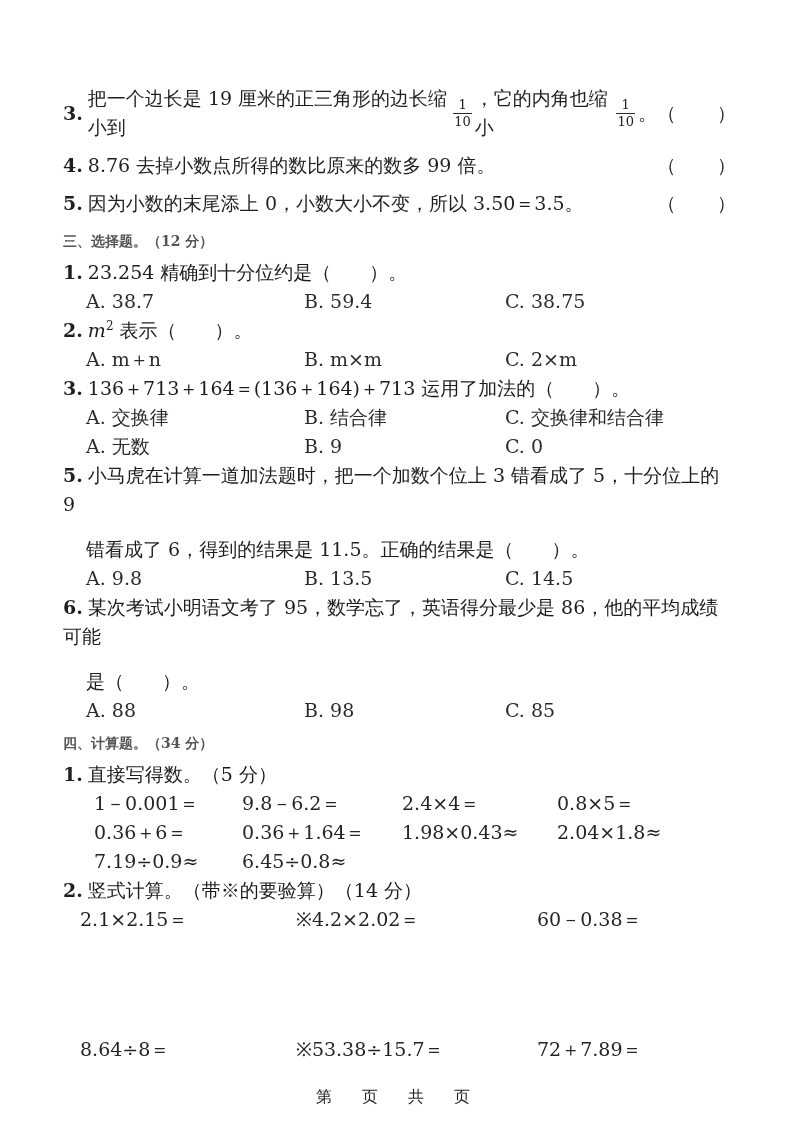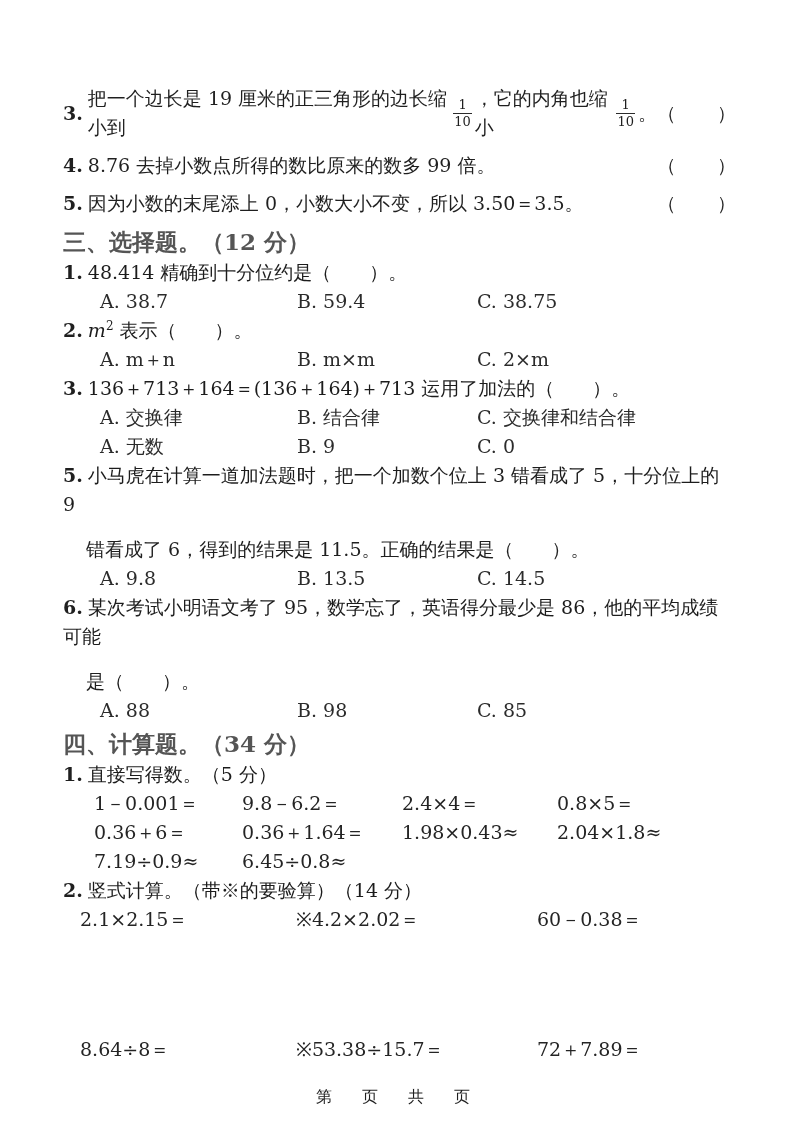--- a/index.html
+++ b/index.html
@@ -13,27 +13,27 @@
   .jrow{display:flex;align-items:center;line-height:29px;margin-bottom:9px;}
   .jrow.tall{min-height:46px;}
   .qnum{font-weight:bold;margin-right:5px;white-space:nowrap;}
   .jtext{display:inline-flex;align-items:center;flex-wrap:nowrap;}
   .blank{margin-left:auto;white-space:nowrap;color:#2a2a2a;letter-spacing:1px;}
   .frac{display:inline-block;text-align:center;font-size:13px;line-height:1.2;
         vertical-align:middle;margin:0 3px;}
   .frac .fn{display:block;border-bottom:1.2px solid #2b2b2b;padding:0 3px;}
   .frac .fd{display:block;padding:0 1px;}
   
-  .sec-h{color:#555555;font-weight:600;line-height:29px;margin:4px 0 2px 0;font-size:23px;}
+  .sec-h{color:#555555;font-weight:600;line-height:29px;margin:4px 0 2px 0;font-size:14px;}
   
   .q{line-height:29px;}
   .q .qtext{color:#1c1c1c;}
   .q.cont{padding-left:23px;margin-top:16px;}
-  .opts{display:grid;grid-template-columns:197px 180px 1fr;margin-left:37px;
-        line-height:29px;color:#2b2b2b;}
+  .opts{display:grid;grid-template-columns:197px 180px 1fr;margin-left:23px;
+        line-height:29px;color:#2b2b2b;gap:21px;}
   .mvar{font-style:italic;font-family:"DejaVu Serif","Liberation Serif",serif;}
   .msup{font-size:12px;vertical-align:super;line-height:0;}
   
   .calcrow{display:grid;grid-template-columns:148px 160px 155px 1fr;margin-left:31px;
            line-height:29px;color:#242424;}
   .vrow{display:grid;grid-template-columns:216px 241px 1fr;margin-left:17px;
         line-height:29px;color:#242424;}
   .vrow.second{margin-top:101px;}
   
   .footer{position:absolute;bottom:14px;left:0;width:100%;text-align:center;
@@ -71,21 +71,21 @@
 
   <div class="jrow">
     <span class="qnum">5.</span>
     <span>因为小数的末尾添上 0，小数大小不变，所以 3.5̇0̇＝3.5̇。</span>
     <span class="blank">（　　）</span>
   </div>
 
   <div class="sec-h">三、选择题。（12 分）</div>
 
   <div>
-    <div class="q"><span class="qnum">1.</span><span class="qtext">48.414 精确到十分位约是（　　）。</span></div>
+    <div class="q"><span class="qnum">1.</span><span class="qtext">23.254 精确到十分位约是（　　）。</span></div>
     <div class="opts">
       <span>A. 38.7</span>
       <span>B. 59.4</span>
       <span>C. 38.75</span>
     </div>
   </div>
 
   <div>
     <div class="q"><span class="qnum">2.</span><span class="qtext"><i class="mvar">m</i><sup class="msup">2</sup><span> 表示（　　）。</span></span></div>
     <div class="opts">

